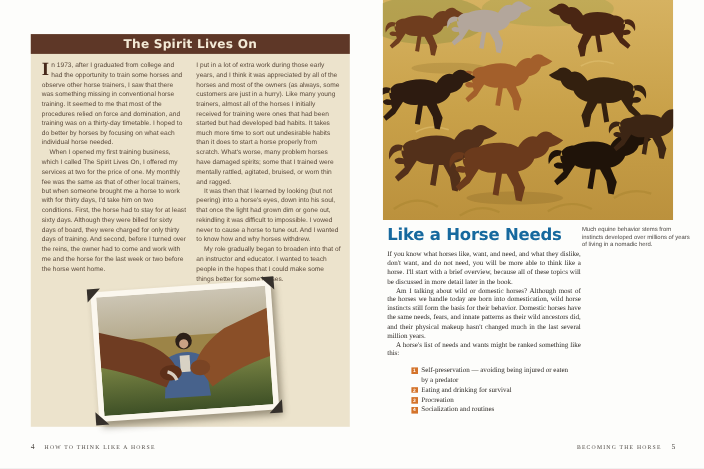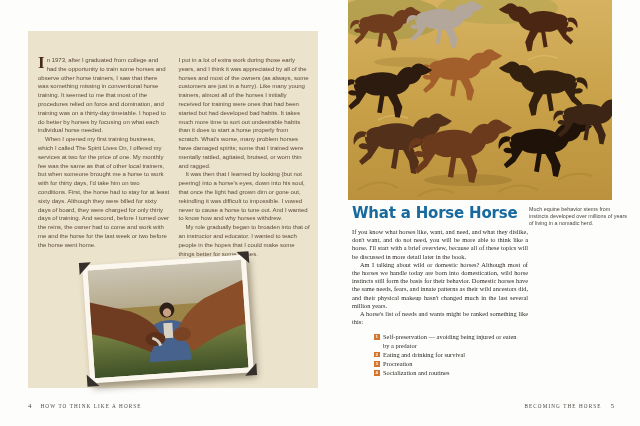--- a/index.html
+++ b/index.html
@@ -60,20 +60,23 @@
   .running{font-family:"Liberation Serif",serif;font-size:5.2px;letter-spacing:1.1px;}
   .footer-left .running{margin-left:9px;}
   .footer-right .running{margin-right:9px;}
 </style>
 </head>
 <body>
 
 <div id="spread">
 
   <div class="sidebar">
+    <div class="sidebar-header">
+      <span class="sidebar-title">The Spirit Lives On</span>
+    </div>
     <div class="sidebar-cols">
       <div class="scol">
         <p class="dropcap">In 1973, after I graduated from college and had the opportunity to train some horses and observe other horse trainers, I saw that there was something missing in conventional horse training. It seemed to me that most of the procedures relied on force and domination, and training was on a thirty-day timetable. I hoped to do better by horses by focusing on what each individual horse needed.</p>
         <p>When I opened my first training business, which I called The Spirit Lives On, I offered my services at two for the price of one. My monthly fee was the same as that of other local trainers, but when someone brought me a horse to work with for thirty days, I'd take him on two conditions. First, the horse had to stay for at least sixty days. Although they were billed for sixty days of board, they were charged for only thirty days of training. And second, before I turned over the reins, the owner had to come and work with me and the horse for the last week or two before the horse went home.</p>
       </div>
       <div class="scol">
         <p>I put in a lot of extra work during those early years, and I think it was appreciated by all of the horses and most of the owners (as always, some customers are just in a hurry). Like many young trainers, almost all of the horses I initially received for training were ones that had been started but had developed bad habits. It takes much more time to sort out undesirable habits than it does to start a horse properly from scratch. What's worse, many problem horses have damaged spirits; some that I trained were mentally rattled, agitated, bruised, or worn thin and ragged.</p>
         <p>It was then that I learned by looking (but not peering) into a horse's eyes, down into his soul, that once the light had grown dim or gone out, rekindling it was difficult to impossible. I vowed never to cause a horse to tune out. And I wanted to know how and why horses withdrew.</p>
         <p>My role gradually began to broaden into that of an instructor and educator. I wanted to teach people in the hopes that I could make some things better for some horses.</p>
       </div>
@@ -146,21 +149,21 @@
       <use href="#horse" transform="translate(5,112) scale(1)" fill="#53301a"></use>
       <use href="#horse" transform="translate(60,118) scale(1.05)" fill="#6b3a1c"></use>
       <use href="#horse" transform="translate(150,118) scale(0.95)" fill="#1f1309"></use>
       <use href="#horse" transform="translate(205,95) scale(0.8)" fill="#3c2514"></use>
     </svg>
   </div>
 
   <div class="caption">Much equine behavior stems from instincts developed over millions of years of living in a nomadic herd.</div>
 
   <div class="main">
-    <h1>What a Horse Horse</h1>
+    <h1>Like a Horse Needs</h1>
     <div class="bodytext">
       <p>If you know what horses like, want, and need, and what they dislike, don't want, and do not need, you will be more able to think like a horse. I'll start with a brief overview, because all of these topics will be discussed in more detail later in the book.</p>
       <p>Am I talking about wild or domestic horses? Although most of the horses we handle today are born into domestication, wild horse instincts still form the basis for their behavior. Domestic horses have the same needs, fears, and innate patterns as their wild ancestors did, and their physical makeup hasn't changed much in the last several million years.</p>
       <p>A horse's list of needs and wants might be ranked something like this:</p>
     </div>
     <div class="needs">
       <div class="need">
         <span class="need-num">1</span>
         <span class="need-text">Self-preservation — avoiding being injured or eaten by a predator</span>
       </div>

